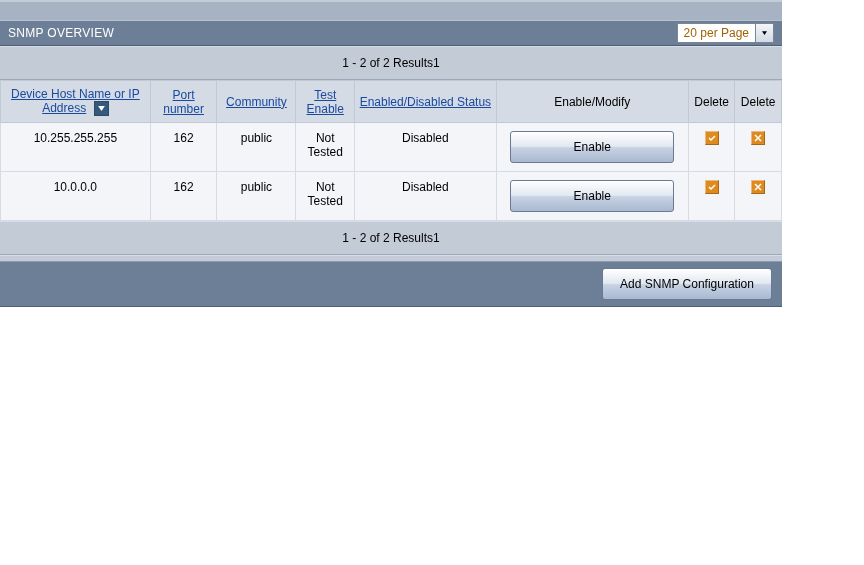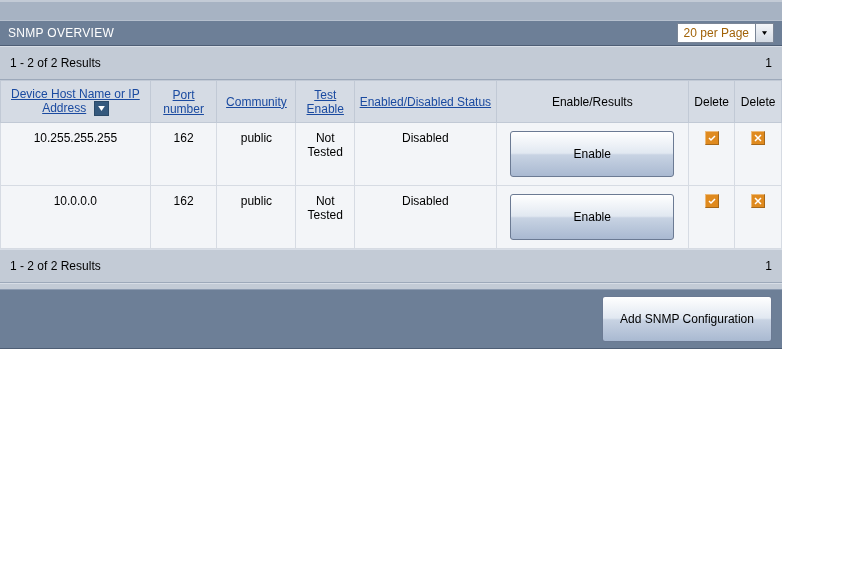--- a/index.html
+++ b/index.html
@@ -47,21 +47,21 @@
       border-left: 1px solid #7a8596;
       background: linear-gradient(#f4f6f9,#d3dae4);
       display: flex;
       align-items: center;
       justify-content: center;
     }
     .perpage .arrowbox svg { width: 8px; height: 6px; }
     .resultsbar {
       display: flex;
       align-items: center;
-      justify-content: space-between;
+      justify-content: center;
       background: #c3cbd6;
       color: #000;
       height: 28px;
       padding: 16px 10px;
       border-top: 1px solid #d8dee7;
       border-bottom: 1px solid #9da9ba;
     }
     table.grid {
       width: 100%;
       border-collapse: collapse;
@@ -103,21 +103,21 @@
       background:#35597d;
       border:1px solid #2b4a68;
       align-items:center; justify-content:center;
       margin-left: 4px;
       vertical-align: middle;
     }
     .sortdrop svg { width:7px; height:5px; }
     .btn3d {
       display:inline-block;
       min-width: 164px;
-      padding: 15px 8px;
+      padding: 8px 8px;
       font-size: 12px;
       color: #000;
       text-align: center;
       background: linear-gradient(#ffffff,#e1e8f1 48%,#c8d3e3 52%,#a9b9d1);
       border: 1px solid #6b7a93;
       border-radius: 3px;
       cursor: pointer;
       box-shadow: inset 0 1px 0 #fff;
     }
     .btn3d.small { min-width: 164px; }
@@ -172,21 +172,21 @@
           <span class="sortdrop">
             <svg viewBox="0 0 8 6">
                 <path d="M0 0 L8 0 L4 6 Z" fill="#fff"></path>
               </svg>
           </span>
         </th>
         <th class="col-port"><a>Port number</a></th>
         <th class="col-comm"><a>Community</a></th>
         <th class="col-test"><a>Test Enable</a></th>
         <th class="col-status"><a>Enabled/Disabled Status</a></th>
-        <th class="col-action"><span class="nolink">Enable/Results</span></th>
+        <th class="col-action"><span class="nolink">Enable/Modify</span></th>
         <th class="col-modify"><span class="nolink">Delete</span></th>
         <th class="col-delete"><span class="nolink">Delete</span></th>
       </tr>
     </thead>
     <tbody>
       <tr>
         <td>10.255.255.255</td>
         <td>162</td>
         <td>public</td>
         <td>Not Tested</td>

